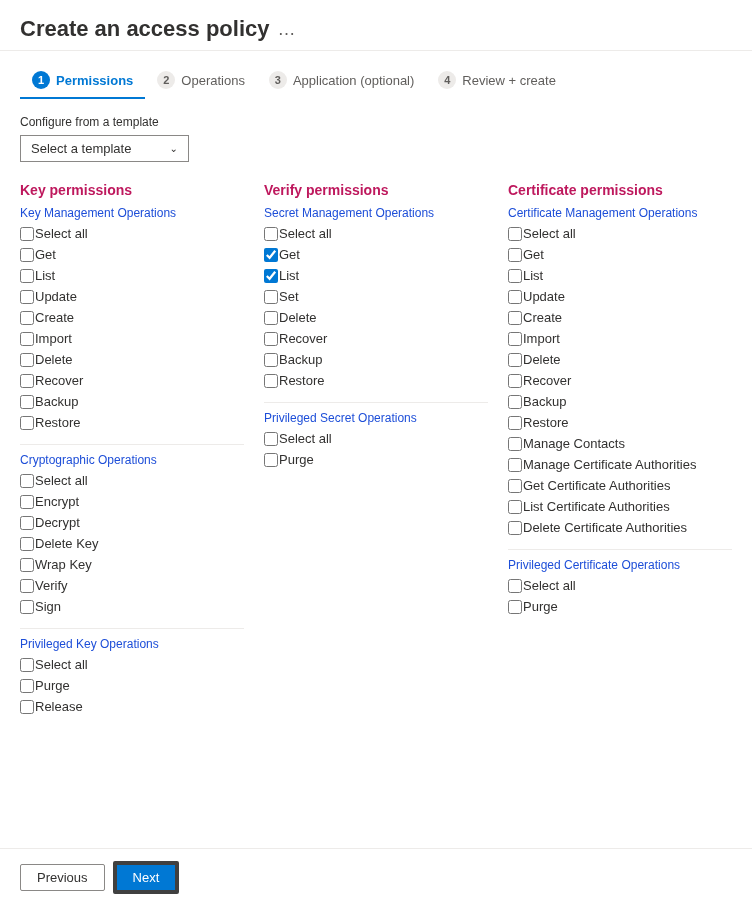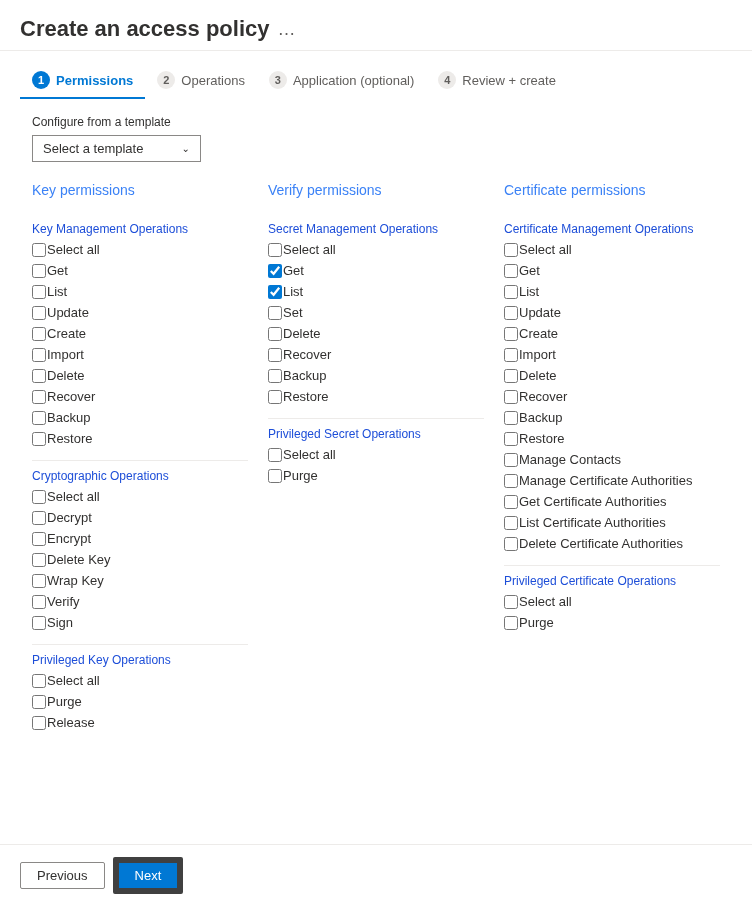--- a/index.html
+++ b/index.html
@@ -71,21 +71,21 @@
       color: #fff;
       flex-shrink: 0;
     }
     .wizard-step:not(.active) .step-num {
       background: #edebe9;
       color: #605e5c;
     }
     .content {
       flex: 1;
       overflow-y: auto;
-      padding: 16px 32px;
+      padding: 16px 20px;
     }
     .template-section {
       margin-bottom: 20px;
     }
     .template-label {
       font-size: 12px;
       color: #323130;
       margin-bottom: 6px;
     }
     .template-dropdown {
@@ -108,23 +108,23 @@
       display: grid;
       grid-template-columns: 1fr 1fr 1fr;
       gap: 0 20px;
     }
     .perm-column {
       display: flex;
       flex-direction: column;
     }
     .perm-column-title {
       font-size: 14px;
-      font-weight: 400;
-      color: #3b82f6;
-      margin-bottom: 24px;
+      font-weight: 700;
+      color: #be185d;
+      margin-bottom: 8px;
     }
     .perm-section-header {
       font-size: 12px;
       color: #1d4ed8;
       margin-bottom: 6px;
     }
     .perm-divider {
       border: none;
       border-top: 1px solid #edebe9;
       margin: 8px 0 8px 0;
@@ -163,21 +163,21 @@
       border-radius: 2px;
       font-family: inherit;
     }
     .btn-secondary {
       background: #fff;
       border: 1px solid #8a8886;
       color: #323130;
     }
     .btn-primary {
       background: #0078d4;
-      border: 6px solid #404040;
+      border: 4px solid #404040;
       color: #fff;
     }
   </style>
 </head>
 <body>
 
 <div class="page-wrapper">
 
   <div class="header">
     <div class="header-title-row">
@@ -263,26 +263,26 @@
         </div>
 
         <hr class="perm-divider">
 
         <div class="perm-section-header">Cryptographic Operations</div>
         <div class="checkbox-item">
           <input type="checkbox" id="c-sel-all" style="">
           <label for="c-sel-all">Select all</label>
         </div>
         <div class="checkbox-item">
+          <input type="checkbox" id="c-encrypt" style="">
+          <label for="c-encrypt">Encrypt</label>
+        </div>
+        <div class="checkbox-item">
           <input type="checkbox" id="c-decrypt" style="">
           <label for="c-decrypt">Decrypt</label>
-        </div>
-        <div class="checkbox-item">
-          <input type="checkbox" id="c-encrypt" style="">
-          <label for="c-encrypt">Encrypt</label>
         </div>
         <div class="checkbox-item">
           <input type="checkbox" id="c-unwrap" style="">
           <label for="c-unwrap">Delete Key</label>
         </div>
         <div class="checkbox-item">
           <input type="checkbox" id="c-wrap" style="">
           <label for="c-wrap">Wrap Key</label>
         </div>
         <div class="checkbox-item">

